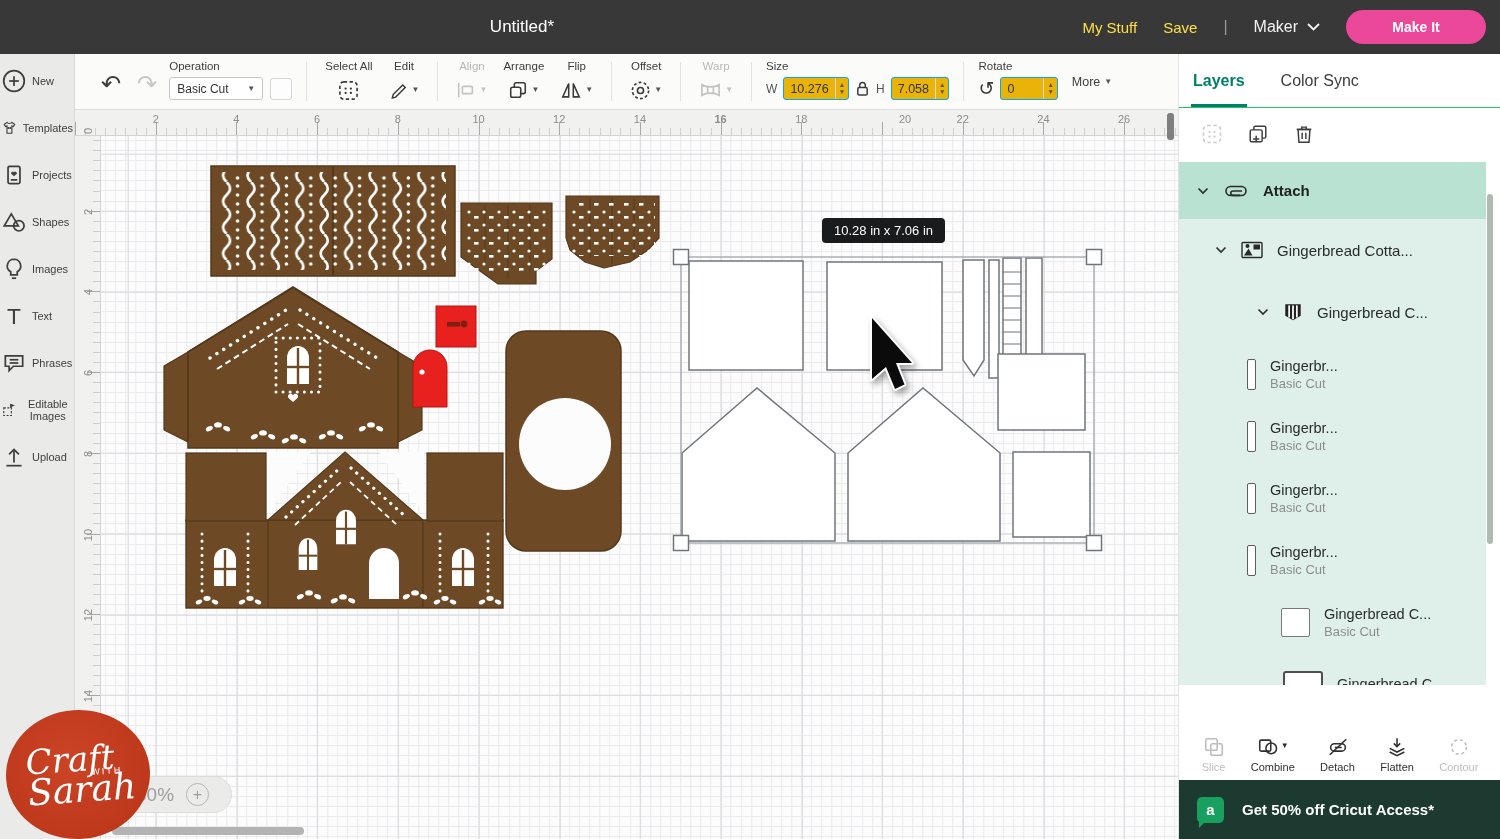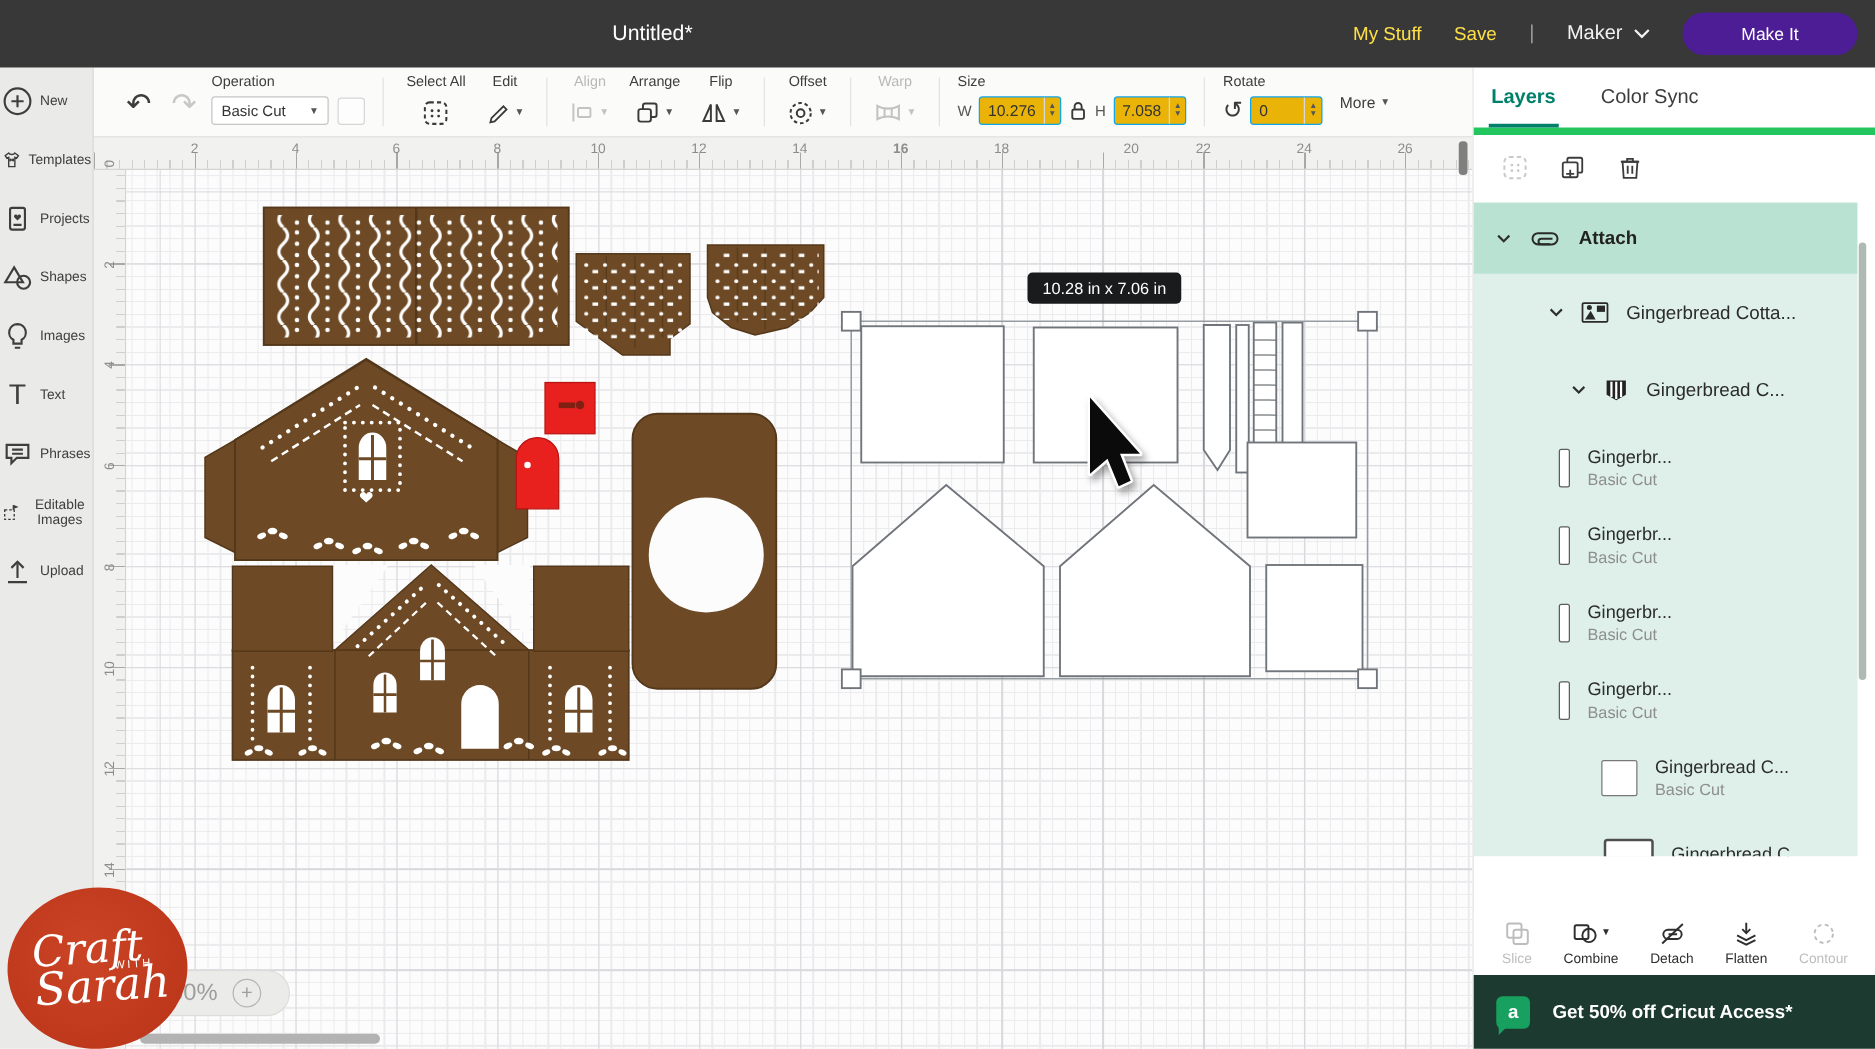--- a/index.html
+++ b/index.html
@@ -4,21 +4,21 @@
 <style>
   *{box-sizing:border-box;margin:0;padding:0}
   html,body{width:1500px;height:839px;overflow:hidden;font-family:"Liberation Sans",sans-serif;background:#fff}
   
   #topbar{position:absolute;left:0;top:0;width:1500px;height:54px;background:#383838;z-index:30}
   #doc-title{position:absolute;left:522px;top:27px;transform:translate(-50%,-50%);color:#fff;font-size:17px}
   #topbar-right{position:absolute;right:14px;top:0;height:54px;display:flex;align-items:center;gap:26px;color:#f2f2f2}
   .tb-link{font-size:15px;color:#fde047;cursor:pointer}
   .tb-divider{color:#9a9a9a;font-size:16px}
   #machine-select{display:flex;align-items:center;gap:9px;font-size:16px;cursor:pointer}
-  #make-it-btn{width:140px;height:34px;border-radius:17px;background:#4c1d95;color:#fff;font-size:14px;font-weight:normal;border:none;display:flex;align-items:center;justify-content:center;cursor:pointer}
+  #make-it-btn{width:140px;height:34px;border-radius:17px;background:#ec4899;color:#fff;font-size:14px;font-weight:bold;border:none;display:flex;align-items:center;justify-content:center;cursor:pointer}
   
   #sidebar{position:absolute;left:0;top:54px;width:75px;height:785px;background:#eaeae8;border-right:1px solid #d9d9d7;z-index:10;display:flex;flex-direction:column;align-items:center;padding-top:14px;gap:21px}
   .side-item{display:flex;align-items:center;gap:5px;cursor:pointer;color:#3e3e3e;width:72px}
   .side-item svg{width:26px;height:26px;stroke:#3e3e3e;fill:none;stroke-width:1.6}
   .side-label{font-size:11px;text-align:center;line-height:12px;color:#3e3e3e}
   
   #toolbar{position:absolute;left:75px;top:54px;width:1103px;height:56px;background:#fbfbfa;border-bottom:1px solid #dedede;display:flex;align-items:stretch;padding-left:18px;z-index:9}
   .t-sep{width:1px;background:#e3e3e3;margin:8px 10px}
   .tool{display:flex;flex-direction:column;align-items:center;padding:6px 8px 0;gap:6px;cursor:pointer}
   .tool-label{font-size:11.5px;color:#3d3d3d;white-space:nowrap}
@@ -62,33 +62,33 @@
     background-position:54.7px 0,0 74.7px,4.26px 0,0 4.09px}
   #art{position:absolute;left:26px;top:26px;width:1077px;height:703px}
   #size-tooltip{position:absolute;left:747px;top:108px;background:#1a1b1d;color:#fff;font-size:13px;padding:5px 12px;border-radius:4px;white-space:nowrap;z-index:5}
   #zoom-pill{position:absolute;left:43px;top:666px;width:114px;height:37px;background:#ebebe9;border:1px solid #dddddb;border-radius:19px;display:flex;align-items:center;padding:0 9px 0 17px;gap:12px;z-index:6}
   #zoom-value{font-size:19px;color:#9e9e9e}
   #zoom-in-btn{width:23px;height:23px;border:1.5px solid #b5b5b5;border-radius:50%;color:#9e9e9e;font-size:16px;display:flex;align-items:center;justify-content:center;cursor:pointer;line-height:0}
   #h-scrollbar{position:absolute;left:37px;top:717px;width:192px;height:8px;border-radius:4px;background:#b3b3b3;z-index:4;cursor:pointer}
   #v-scrollbar{position:absolute;left:1092px;top:3px;width:7px;height:27px;border-radius:3px;background:#7f7f7f;z-index:4;cursor:pointer}
   
   #panel{position:absolute;left:1178px;top:54px;width:322px;height:785px;background:#fff;border-left:1px solid #e2e2e2;z-index:12}
-  #panel-tabs{height:54px;border-bottom:6px solid #22c55e;display:flex;align-items:center;padding-left:14px;gap:36px;background:#fff}
+  #panel-tabs{height:54px;border-bottom:1px solid #22c55e;display:flex;align-items:center;padding-left:14px;gap:36px;background:#fff}
   .ptab{font-size:16px;color:#3c3c3c;cursor:pointer;height:100%;display:flex;align-items:center;position:relative}
   .ptab.active{color:#00806a;font-weight:bold}
   .ptab.active::after{content:"";position:absolute;left:-2px;right:-2px;bottom:0;height:3px;background:#00806a}
   #panel-iconrow{height:52px;display:flex;align-items:center;gap:24px;padding-left:22px;background:#fff}
   #panel-iconrow svg{width:22px;height:22px;stroke:#3c3c3c;fill:none;stroke-width:1.6;cursor:pointer}
   #panel-iconrow svg.disabled{stroke:#c9c9c9}
   #layer-scroll{position:absolute;left:0;top:108px;width:307px;height:523px;background:#def0e9;overflow:hidden}
   #attach-row{height:57px;background:#b9e2d2;display:flex;align-items:center;padding-left:18px;gap:15px;cursor:pointer}
   #attach-row .glabel{font-size:15px;font-weight:bold;color:#222}
   .group-row{height:62px;display:flex;align-items:center;gap:13px;cursor:pointer}
   .group-row .glabel{font-size:15px;color:#2b2b2b}
-  #group-row-1{padding-left:60px}
+  #group-row-1{padding-left:36px}
   #group-row-2{padding-left:78px}
   .layer-row{height:62px;display:flex;align-items:center;gap:14px;cursor:pointer}
   .layer-row.t-strip{padding-left:68px}
   .layer-row.t-square{padding-left:102px}
   .layer-row.t-line{padding-left:104px}
   .l-thumb{background:#fff;flex:none}
   .t-strip .l-thumb{width:9px;height:31px;border:1.5px solid #5d5d5d;border-radius:2px}
   .t-square .l-thumb{width:29px;height:29px;border:1.5px solid #787878;border-radius:2px}
   .t-line .l-thumb{width:40px;height:26px;border:2.5px solid #4f4f4f;border-radius:3px}
   .l-texts{display:flex;flex-direction:column;gap:2px}

